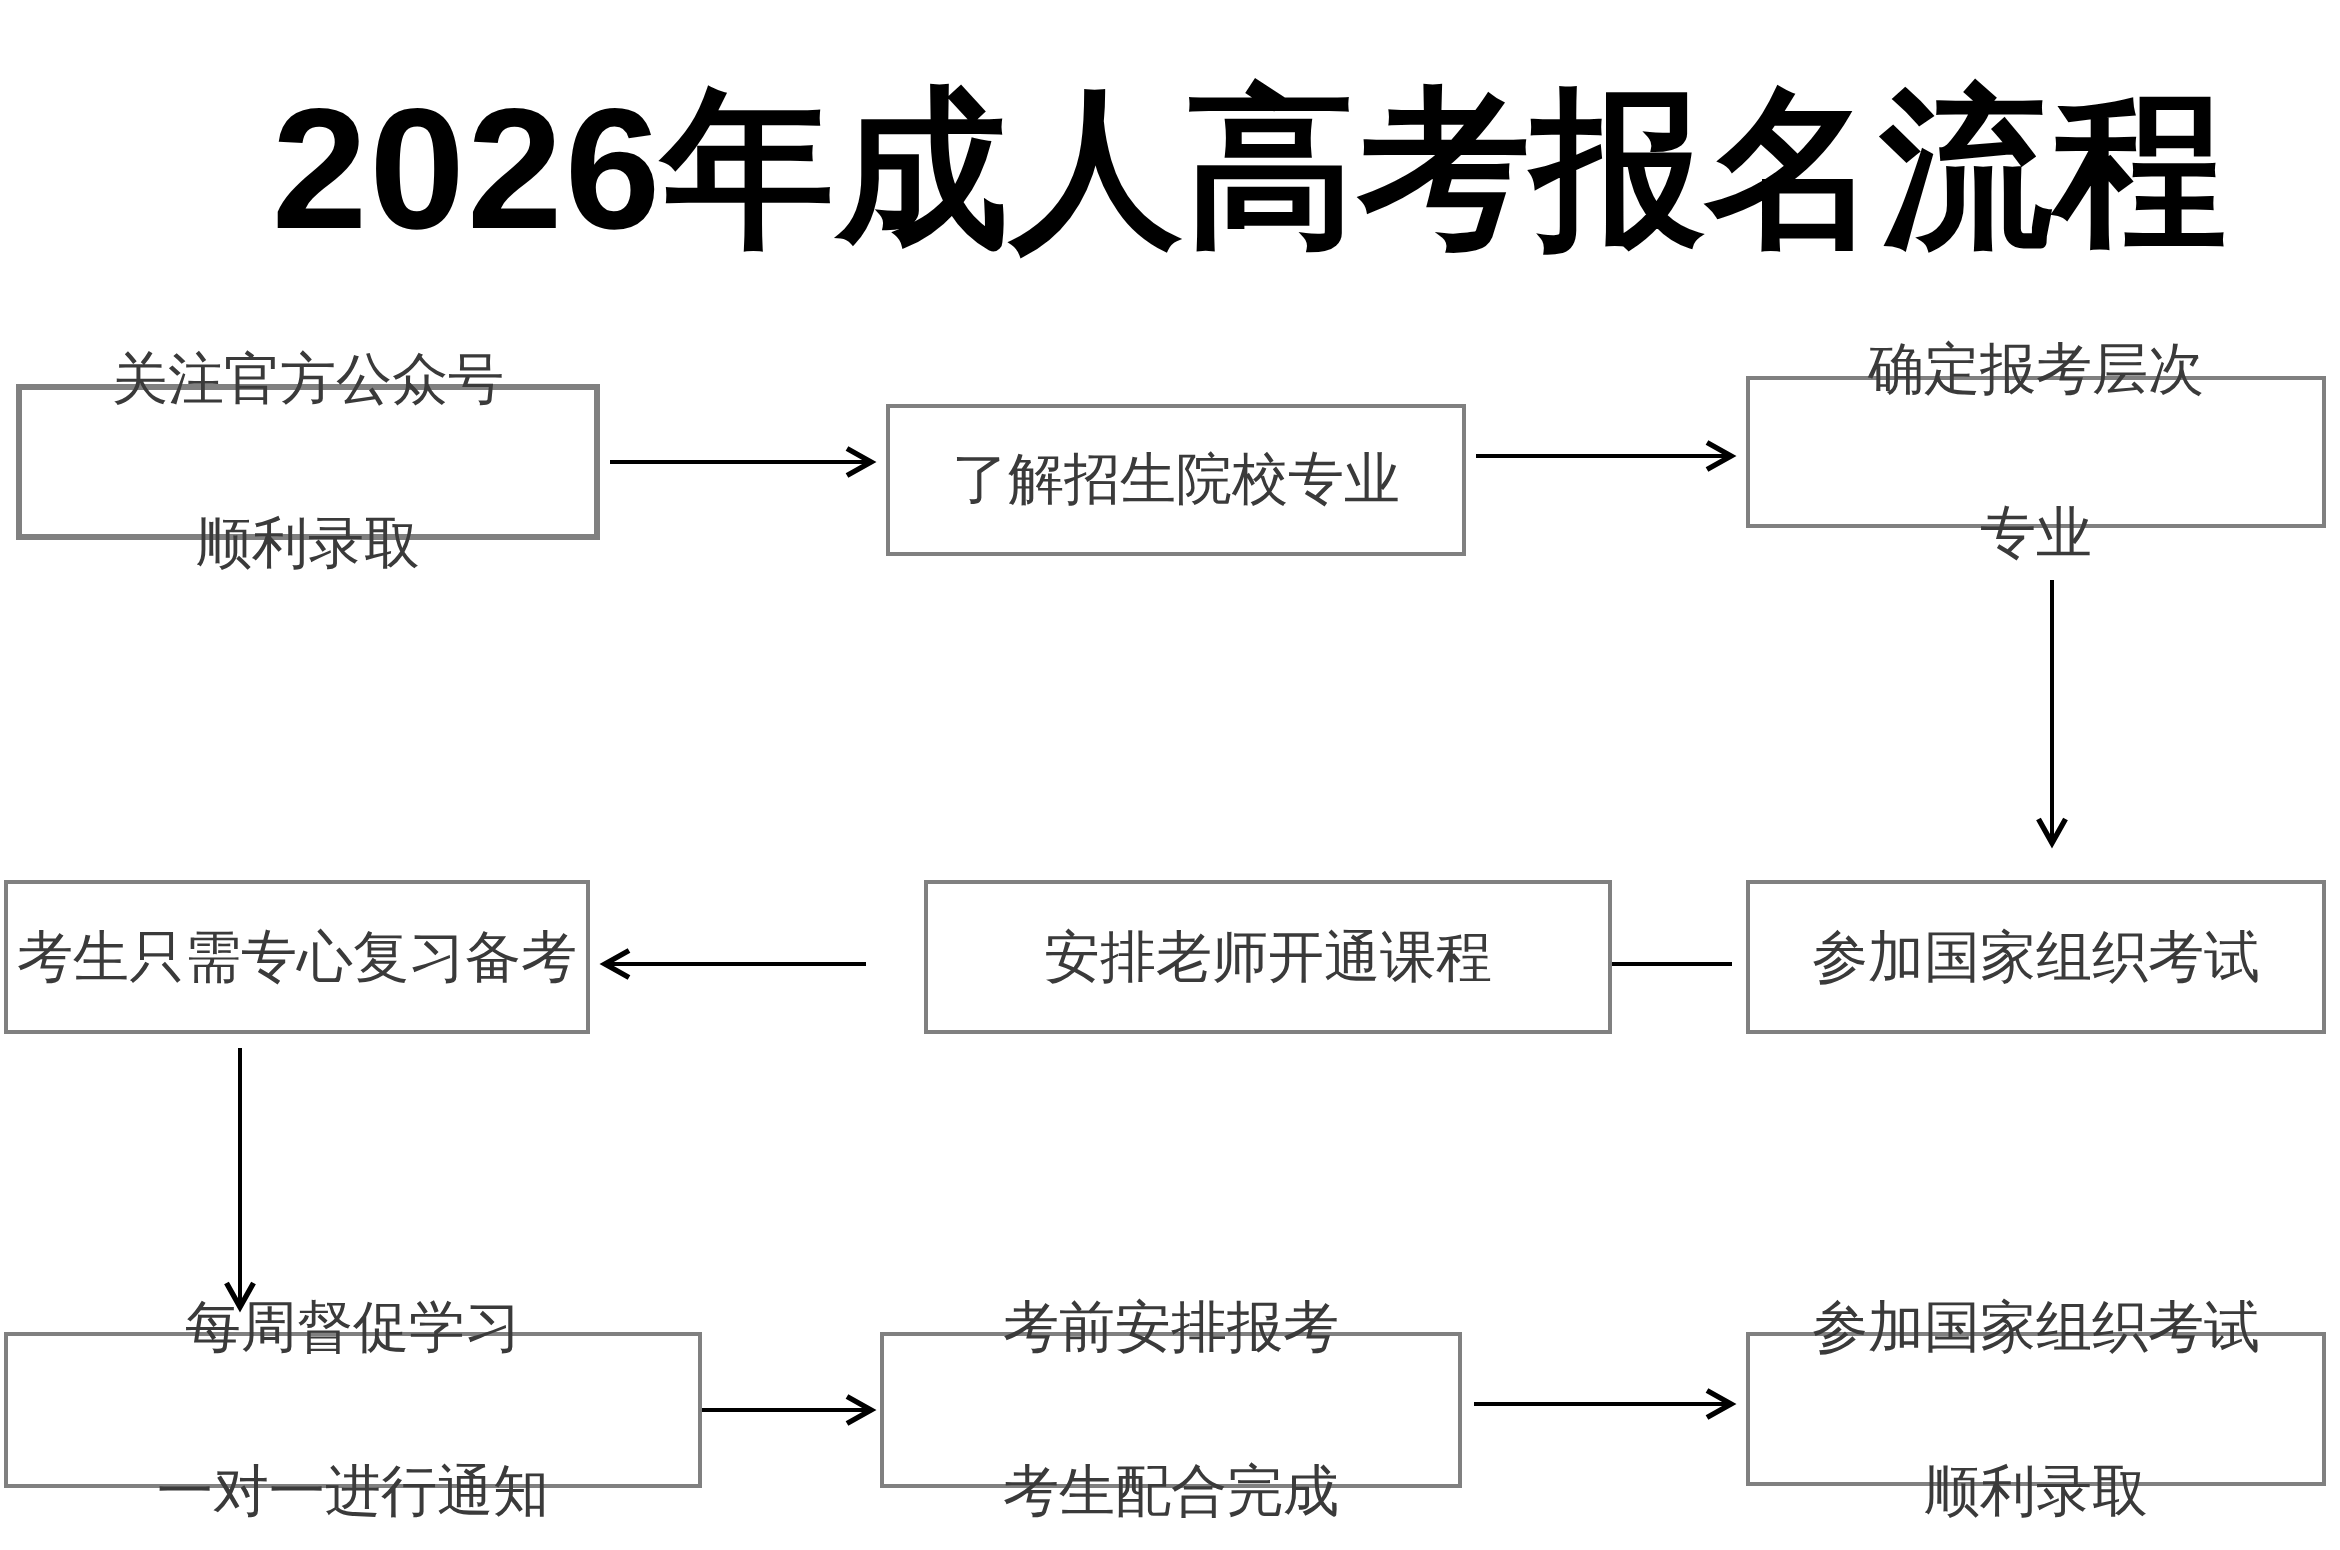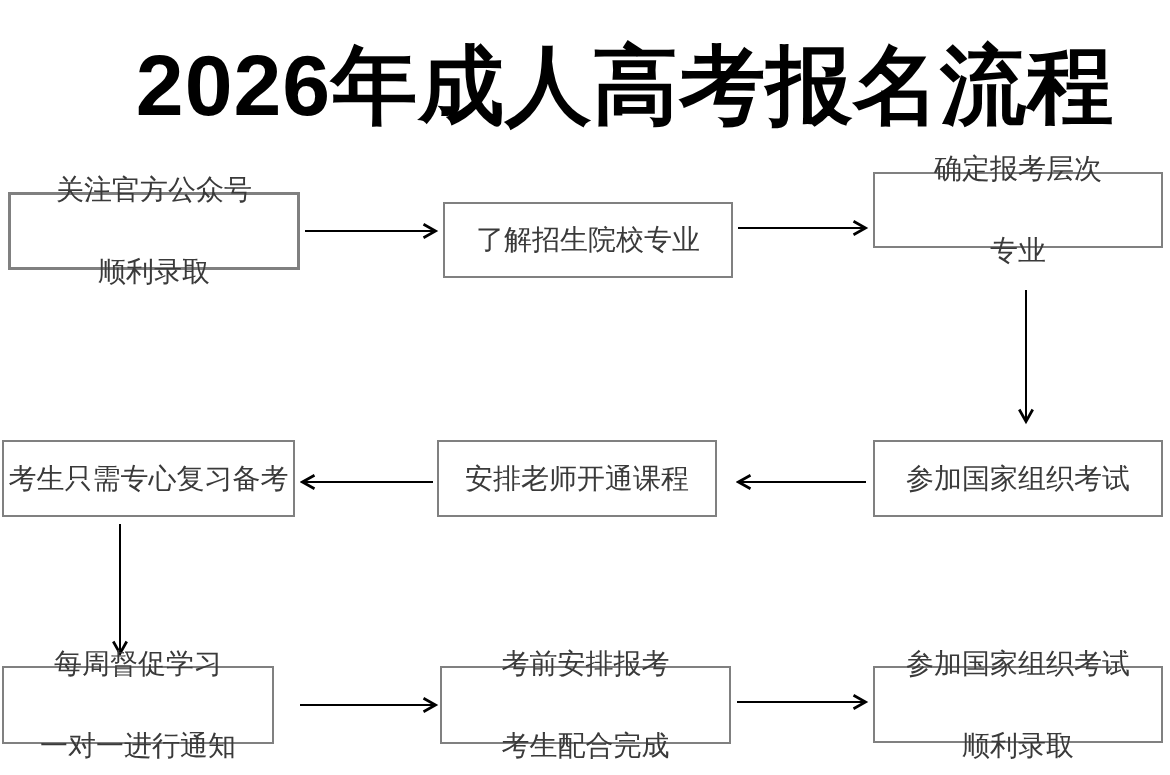--- a/index.html
+++ b/index.html
@@ -37,27 +37,27 @@
     text-align: center;
     font-size: 28px;
     line-height: 36px;
     color: #3a3a3a;
     gap: 46px;
   }
   .flow-box span { display: block; white-space: nowrap; }
   
   .b1 { left: 8px;   top: 192px; width: 292px; height: 78px; border-width: 3px; }
   .b2 { left: 443px; top: 202px; width: 290px; height: 76px; }
-  .b3 { left: 873px; top: 172px; width: 290px; height: 76px; }
+  .b3 { left: 873px; top: 188px; width: 290px; height: 76px; }
   
   .b4 { left: 873px; top: 440px; width: 290px; height: 77px; }
-  .b5 { left: 437px; top: 440px; width: 280px; height: 77px; }
+  .b5 { left: 462px; top: 440px; width: 344px; height: 77px; }
   .b6 { left: 2px;   top: 440px; width: 293px; height: 77px; }
   
-  .b7 { left: 2px;   top: 666px; width: 272px; height: 78px; }
+  .b7 { left: 2px;   top: 666px; width: 349px; height: 78px; }
   .b8 { left: 440px; top: 666px; width: 291px; height: 78px; }
   .b9 { left: 873px; top: 666px; width: 290px; height: 77px; }
   #arrow-layer {
     position: absolute;
     left: 0; top: 0;
     width: 1170px; height: 775px;
     pointer-events: none;
   }
 </style>
 </head>

